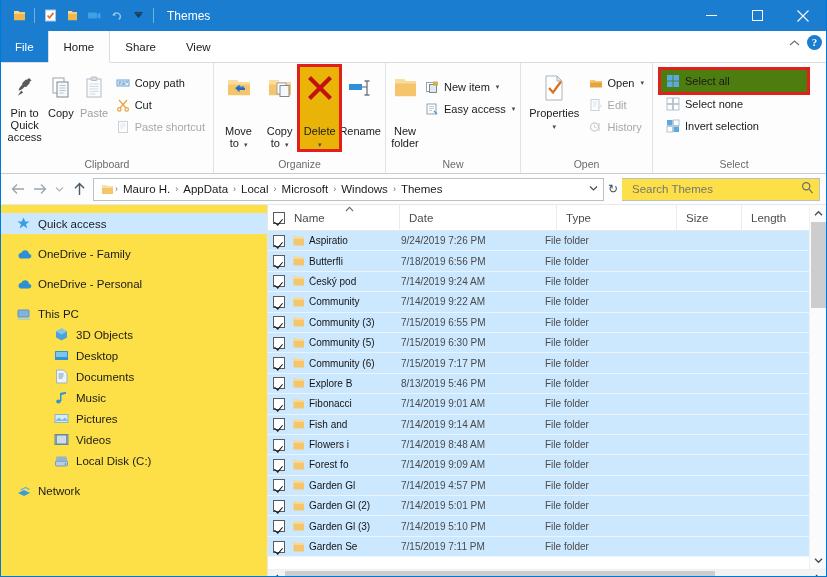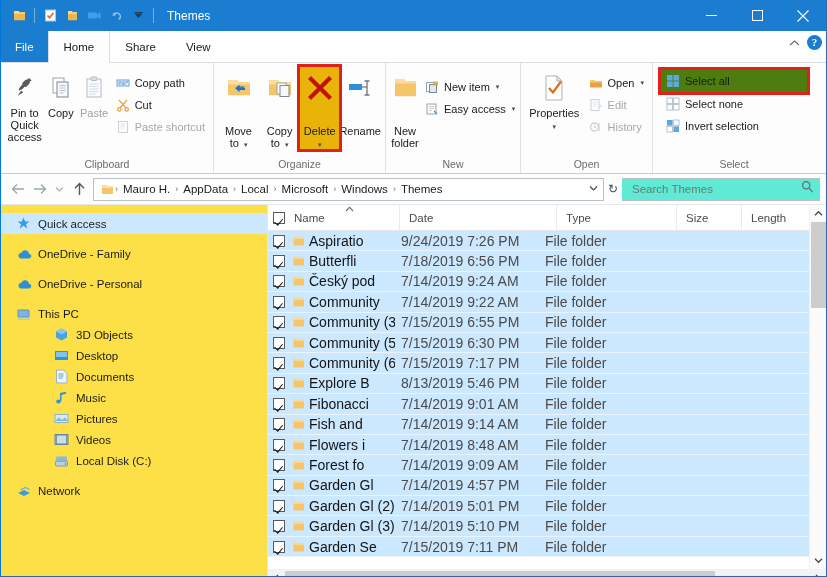--- a/index.html
+++ b/index.html
@@ -222,22 +222,22 @@
     white-space: nowrap;
   }
   .csep { color: #6d6d6d; font-size: 9px; padding: 0 1px; }
   .crumb-drop { width: 16px; text-align:center; color:#4a4a4a; font-size:8px; }
   .refresh { width: 18px; text-align:center; color:#3e4c57; font-size: 12px; }
   .searchbox {
     width: 198px;
     height: 23px;
     border: 1px solid #b9c0c6;
     border-left: none;
-    background: #5eead4;
-    display: flex; 
+    background: #fde047;
+    display: flex; align-items: center;
     padding: 0 5px 0 8px;
   }
   .searchbox input {
     flex: 1; border: none; outline: none;
     font-size: 11.5px; color: #767676;
     font-family: "Liberation Sans", sans-serif;
     background: transparent;
     min-width: 0;
   }
 
@@ -328,21 +328,21 @@
 
   .rows {
     flex: 1;
     overflow: hidden;
     position: relative;
   }
   .row {
     height: 20.4px;
     display: flex;
     align-items: center;
-    font-size: 14px;
+    font-size: 10px;
     background: #cce8ff;
     border-bottom: 1px solid #e9f4fd;
   }
   .row .rc {
     width: 22px; display:flex; align-items:center; justify-content:center;
     flex-shrink: 0;
   }
   .row .folder {
     width: 17px; display:flex; align-items:center; justify-content:center;
     flex-shrink: 0;

